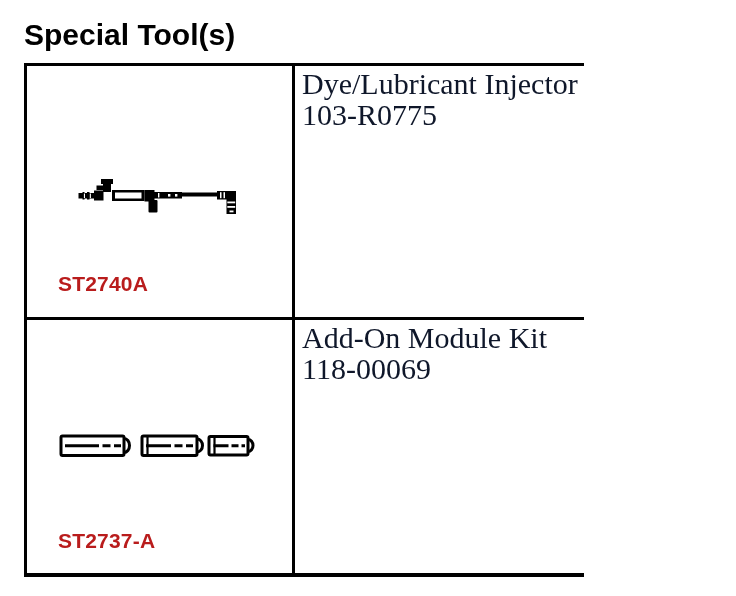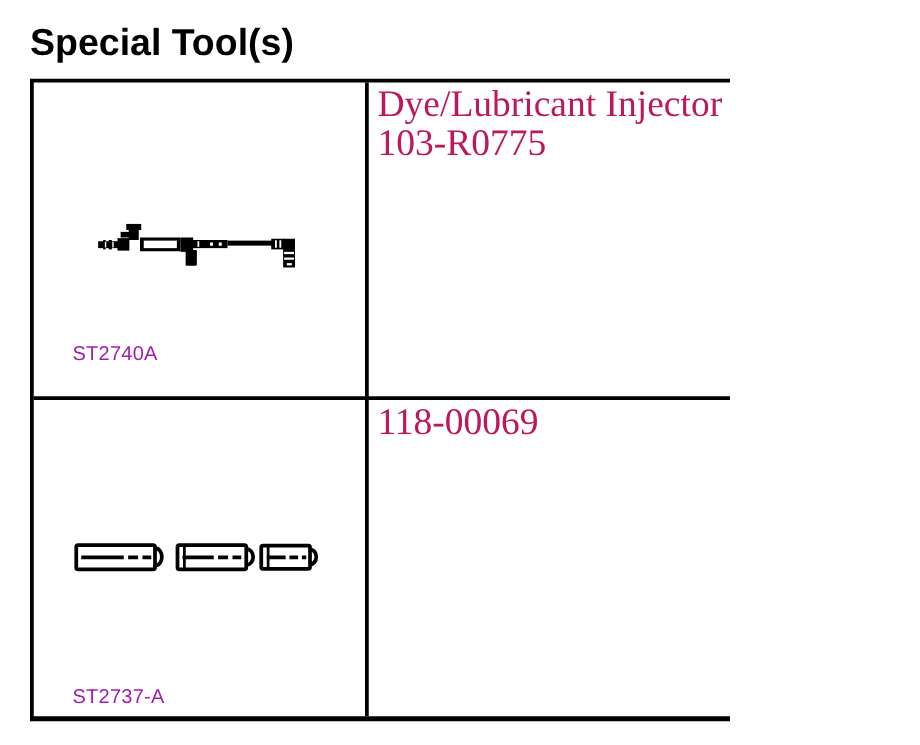--- a/index.html
+++ b/index.html
@@ -40,35 +40,35 @@
   }
   .cell.illus{border-right:3px solid #000;}
   .cell.row1{border-bottom:3px solid #000;}
   .tool-illustration{position:absolute;}
   .illus-injector{left:49px;top:113px;}
   .illus-modules{left:32px;top:114px;}
   .tool-caption{
     position:absolute;
     left:31px;
     font-family:"Liberation Sans",sans-serif;
-    font-size:16px;
-    font-weight:normal;
+    font-size:21px;
+    font-weight:bold;
     line-height:24px;
     letter-spacing:0.2px;
-    color:#a21caf;
+    color:#b91c1c;
     white-space:nowrap;
   }
   .caption-row1{top:206px;}
-  .caption-row2{top:226px;}
+  .caption-row2{top:209px;}
   .tool-desc{
     padding:2px 8px 0 7px;
     font-family:"Liberation Serif",serif;
     font-size:30px;
     line-height:31px;
-    color:#be185d;
+    color:#0f172a;
   }
   .tool-desc div{white-space:nowrap;}
   svg{display:block;}
 </style>
 </head>
 <body>
 
 <div class="page">
 
   <div class="page-title">Special Tool(s)</div>
@@ -142,18 +142,19 @@
           <rect x="150" y="2.5" width="39" height="18.5" fill="#fff" rx="1.5"></rect>
           <line x1="155.5" y1="3.5" x2="155.5" y2="20" stroke-width="2.2"></line>
           <line x1="154.5" y1="11.8" x2="186" y2="11.8" stroke-dasharray="15 3 7 3 5"></line>
         </g>
       </svg>
       <div class="tool-caption caption-row2">ST2737-A</div>
     </div>
 
     <div class="cell desc">
       <div class="tool-desc">
+        <div>Add-On Module Kit</div>
         <div>118-00069</div>
       </div>
     </div>
 
   </div>
 </div>
 
 </body></html>

